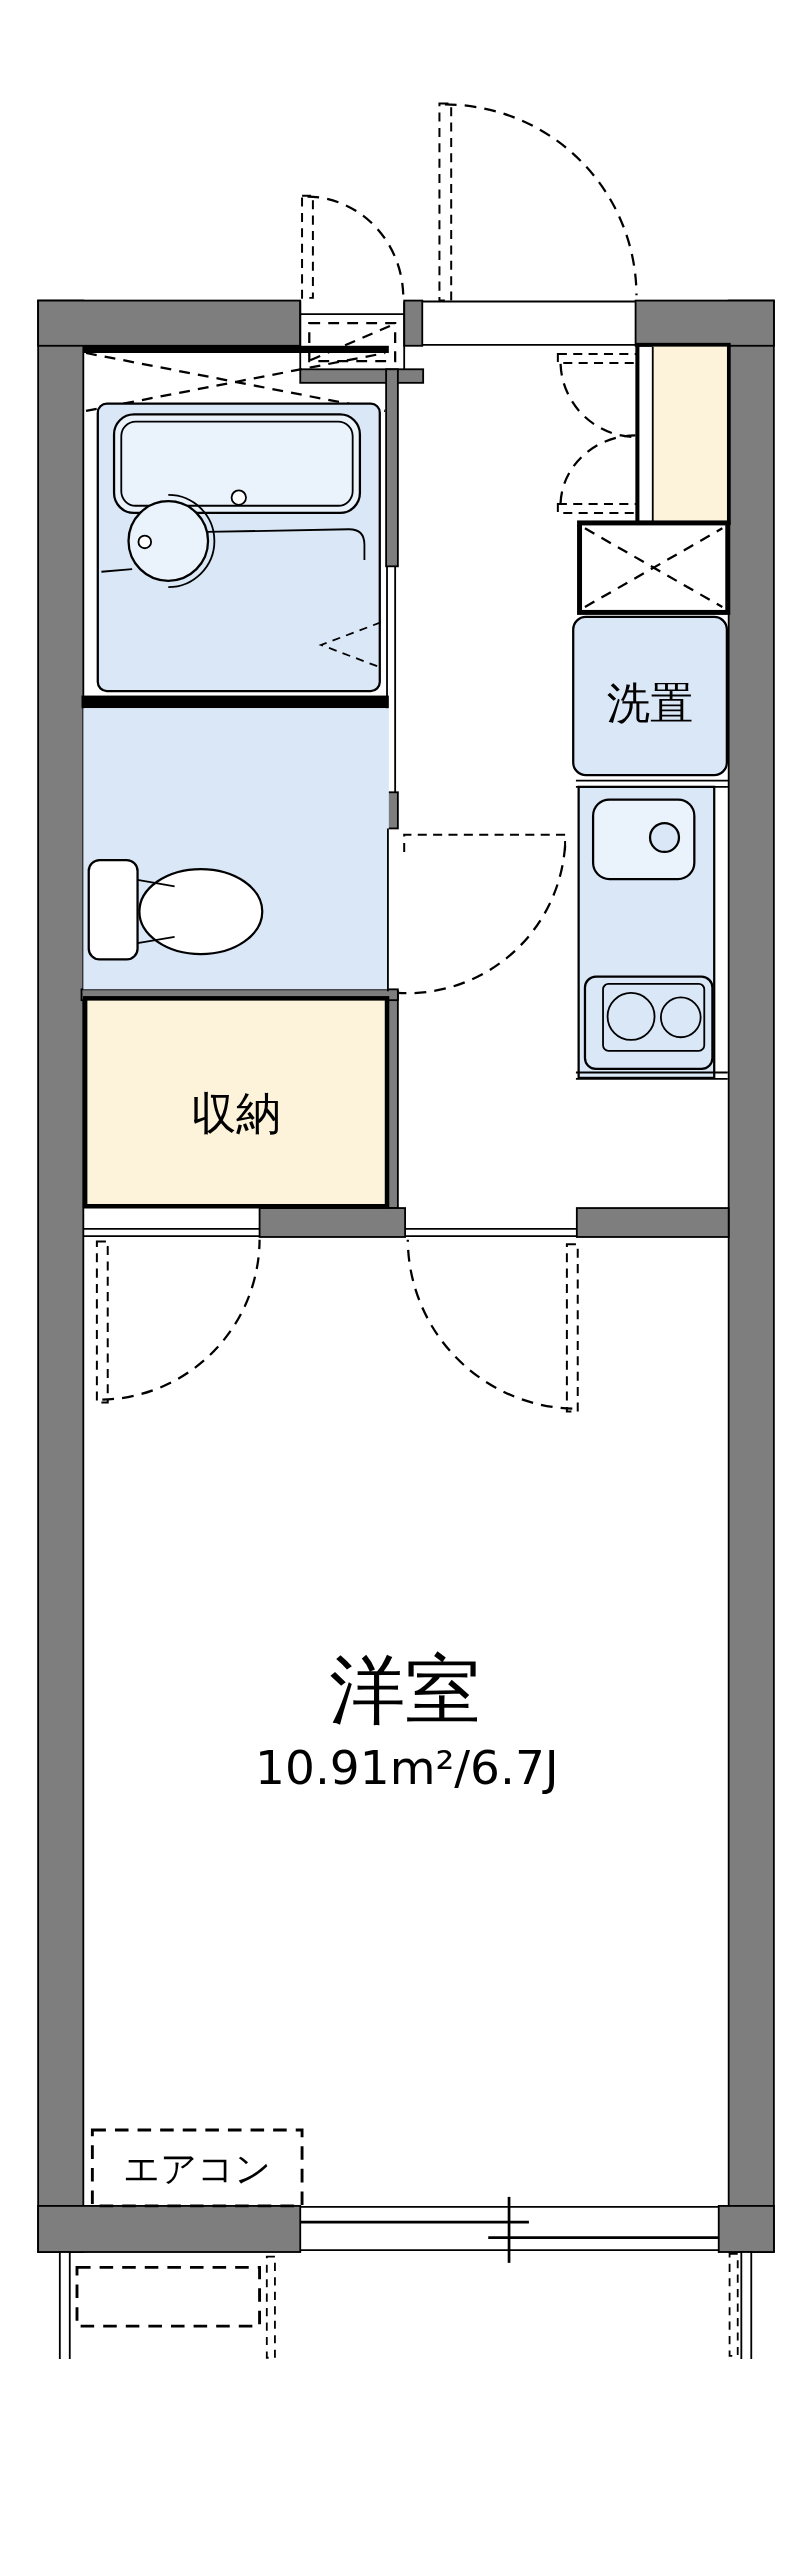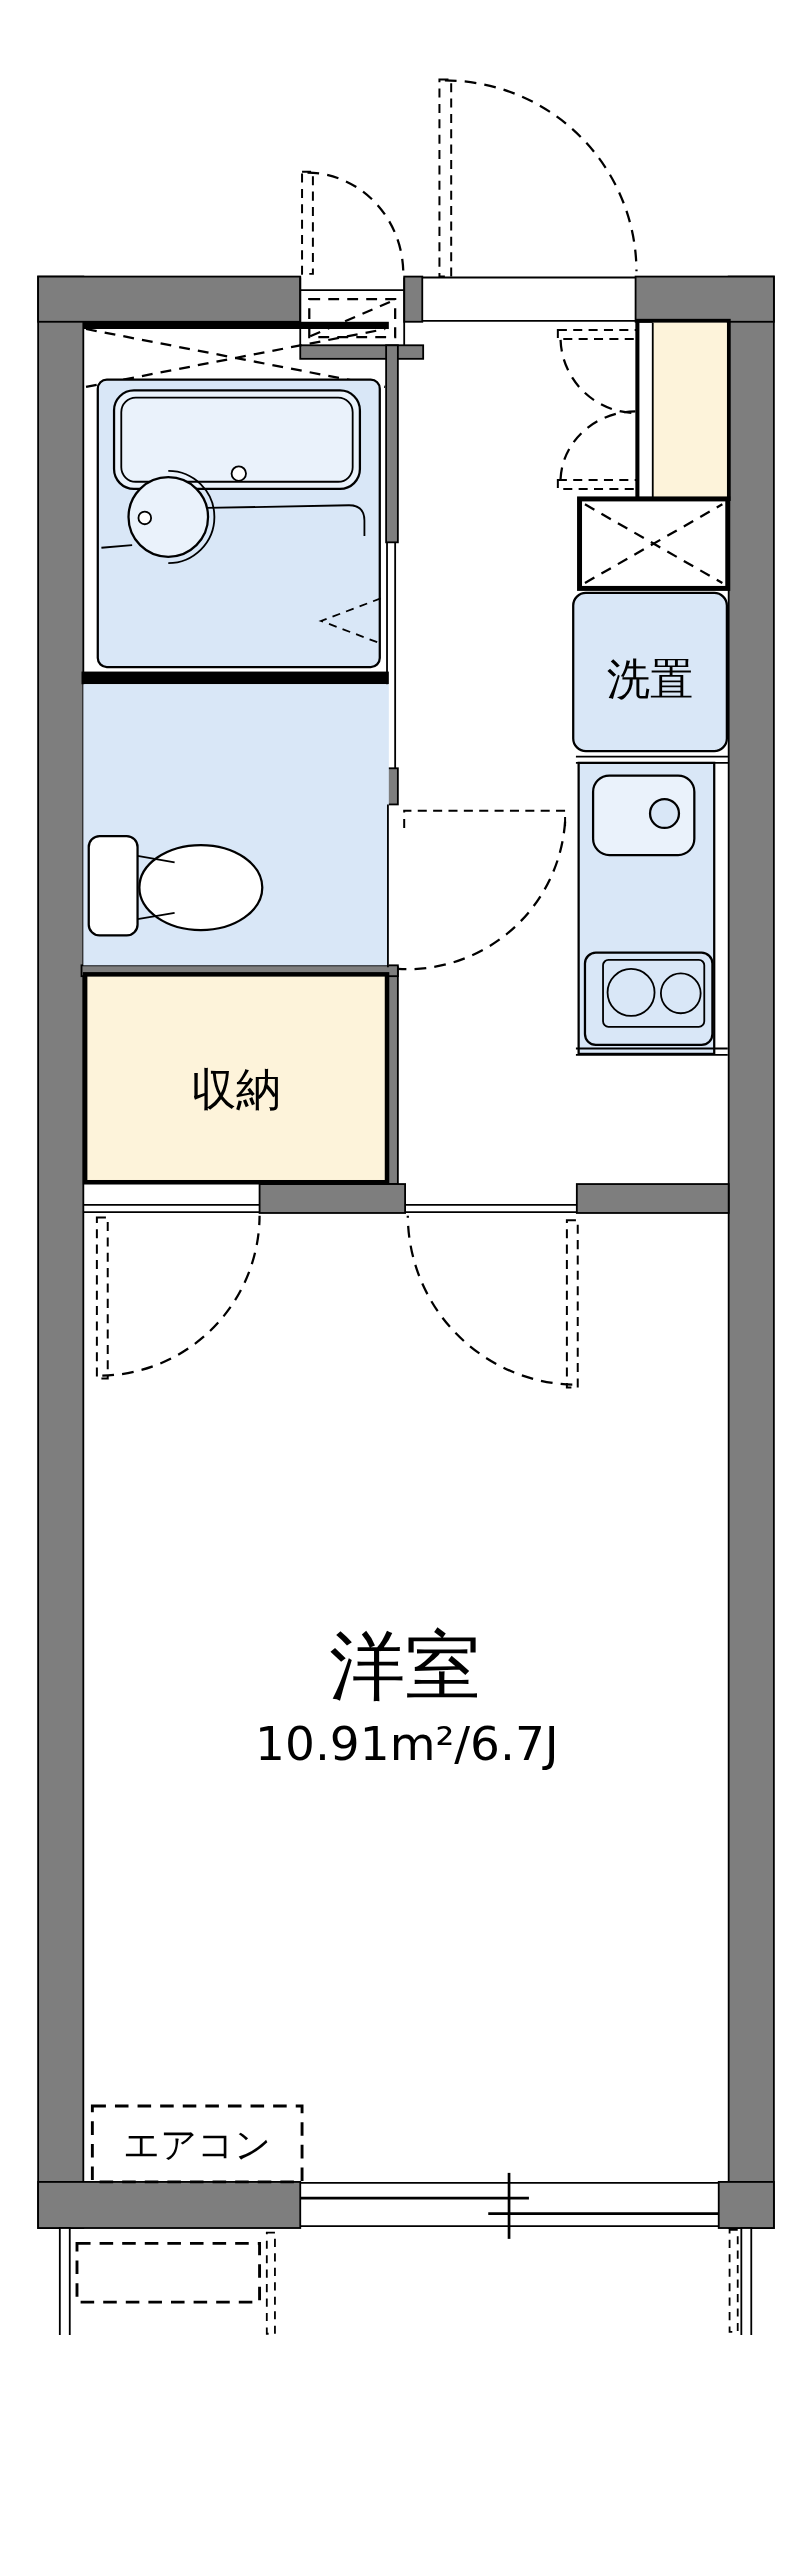--- a/index.html
+++ b/index.html
@@ -1,16 +1,16 @@
 <!DOCTYPE html>
 <html style="--wall: #7e7e7e; --water: #d9e7f7; --waterlt: #eaf2fb; --cream: #fdf3da; --line: #000000; --bg: #ffffff;font-size:14.5px"><head>
 <meta charset="utf-8">
 <style>
   html,body{margin:0;padding:0;background:#fff;}
-  .canvas{position:relative;width:812px;height:2335px;background:var(--bg,#fff);overflow:hidden;}
+  .canvas{position:relative;width:812px;height:2335px;background:var(--bg,#fff);overflow:hidden;margin-top:24px;}
   svg{display:block;}
   .wall{fill:var(--wall,#7e7e7e);stroke:var(--line,#000);stroke-width:2;}
   .blackbar{fill:var(--line,#000);stroke:none;}
   .whitebox{fill:#fff;stroke:var(--line,#000);stroke-width:2;}
   .thickbox{fill:#fff;stroke:var(--line,#000);stroke-width:5.5;}
   .blue{fill:var(--water,#d9e7f7);stroke:var(--line,#000);stroke-width:2.5;}
   .bluefill{fill:var(--water,#d9e7f7);stroke:none;}
   .bluelt{fill:var(--waterlt,#eaf2fb);stroke:var(--line,#000);stroke-width:2.5;}
   .cream{fill:var(--cream,#fdf3da);stroke:var(--line,#000);stroke-width:5;}
   .creamfill{fill:var(--cream,#fdf3da);stroke:none;}

